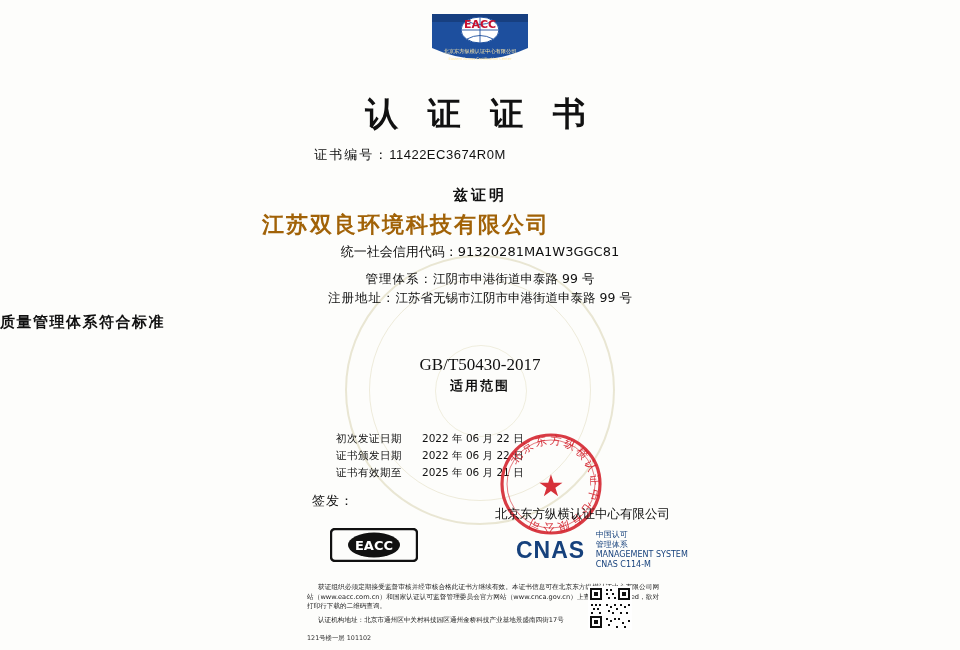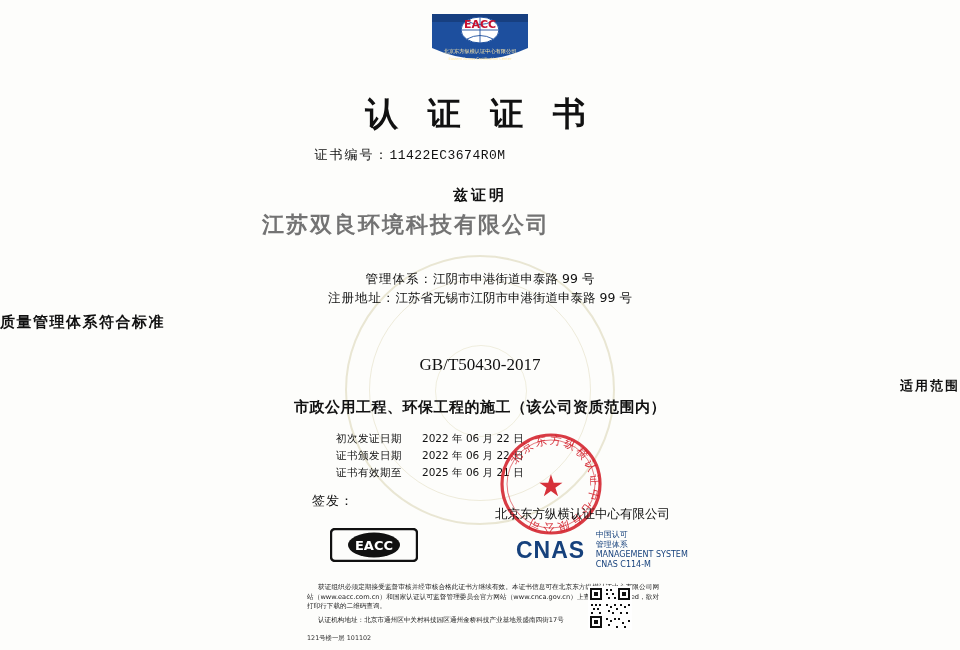--- a/index.html
+++ b/index.html
@@ -86,21 +86,21 @@
     font-family: "DejaVu Sans", sans-serif;
   }
   .cert-number {
     position: absolute;
     left: 0;
     top: 146px;
     width: 820px;
     text-align: center;
     font-size: 13px;
     color: #111;
-    font-family: Liberation Mono, monospace;
+    font-family: Liberation Sans, sans-serif;
   }
   .cert-number .label { letter-spacing: 2px; }
   .cert-number .value { letter-spacing: 0.5px; }
 
   .hereby {
     position: absolute;
     left: 0;
     top: 186px;
     width: 960px;
     text-align: center;
@@ -112,21 +112,21 @@
   }
   .company-name {
     position: absolute;
     left: 0;
     top: 210px;
     width: 812px;
     text-align: center;
     font-size: 22px;
     font-weight: bold;
     letter-spacing: 2px;
-    color: #737373;
+    color: #a16207;
     font-family: "DejaVu Sans", sans-serif;
   }
   .credit-code {
     position: absolute;
     left: 0;
     top: 243px;
     width: 960px;
     text-align: center;
     font-size: 13px;
     color: #111;
@@ -167,21 +167,21 @@
     font-family: "Liberation Serif", serif;
   }
   .std-line.l1 { top: 334px; }
   .std-line.l2 { top: 355px; }
 
   .scope-heading {
     position: absolute;
     left: 0;
     top: 377px;
     width: 960px;
-    text-align: right;
+    text-align: center;
     font-size: 13px;
     font-weight: bold;
     letter-spacing: 2px;
     color: #111;
     font-family: "DejaVu Sans", sans-serif;
   }
   .scope-text {
     position: absolute;
     left: 0;
     top: 398px;
@@ -339,33 +339,35 @@
 
   <div class="doc-title">认 证 证 书</div>
 
   <div class="cert-number">
     <span class="label">证书编号：</span><span class="value">11422EC3674R0M</span>
   </div>
 
   <div class="hereby">兹证明</div>
   <div class="company-name">江苏双良环境科技有限公司</div>
 
+  <div class="credit-code">
+    <span>统一社会信用代码：</span><span>91320281MA1W3GGC81</span>
+  </div>
 
   <div class="addr-line reg">
     <span class="lab">管理体系：</span><span>江阴市申港街道申泰路 99 号</span>
   </div>
   <div class="addr-line office">
     <span class="lab">注册地址：</span><span>江苏省无锡市江阴市申港街道申泰路 99 号</span>
   </div>
 
   <div class="std-heading">质量管理体系符合标准</div>
   <div class="std-line l2">GB/T50430-2017</div>
 
   <div class="scope-heading">适用范围</div>
-  <div class="scope-text">市政公用工程、环保工程的施工（该公司资质范围内）</div>
 
   <div class="dates">
     <div class="row">
       <span class="k">初次发证日期</span>
       <span class="v">2022 年 06 月 22 日</span>
     </div>
     <div class="row">
       <span class="k">证书颁发日期</span>
       <span class="v">2022 年 06 月 22 日</span>
     </div>

